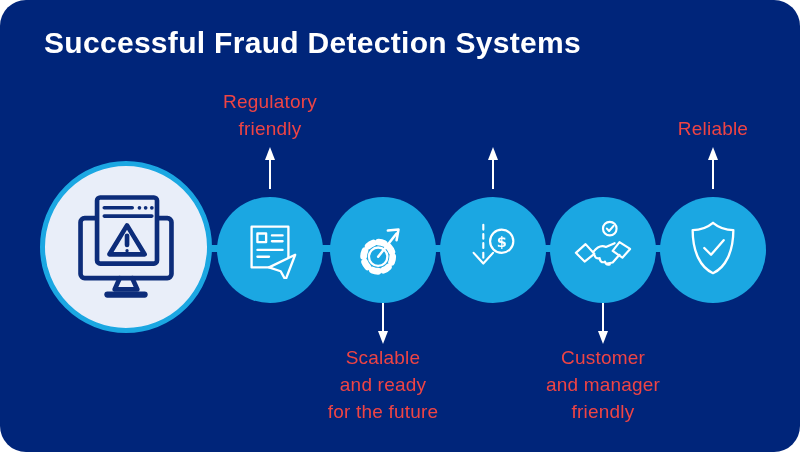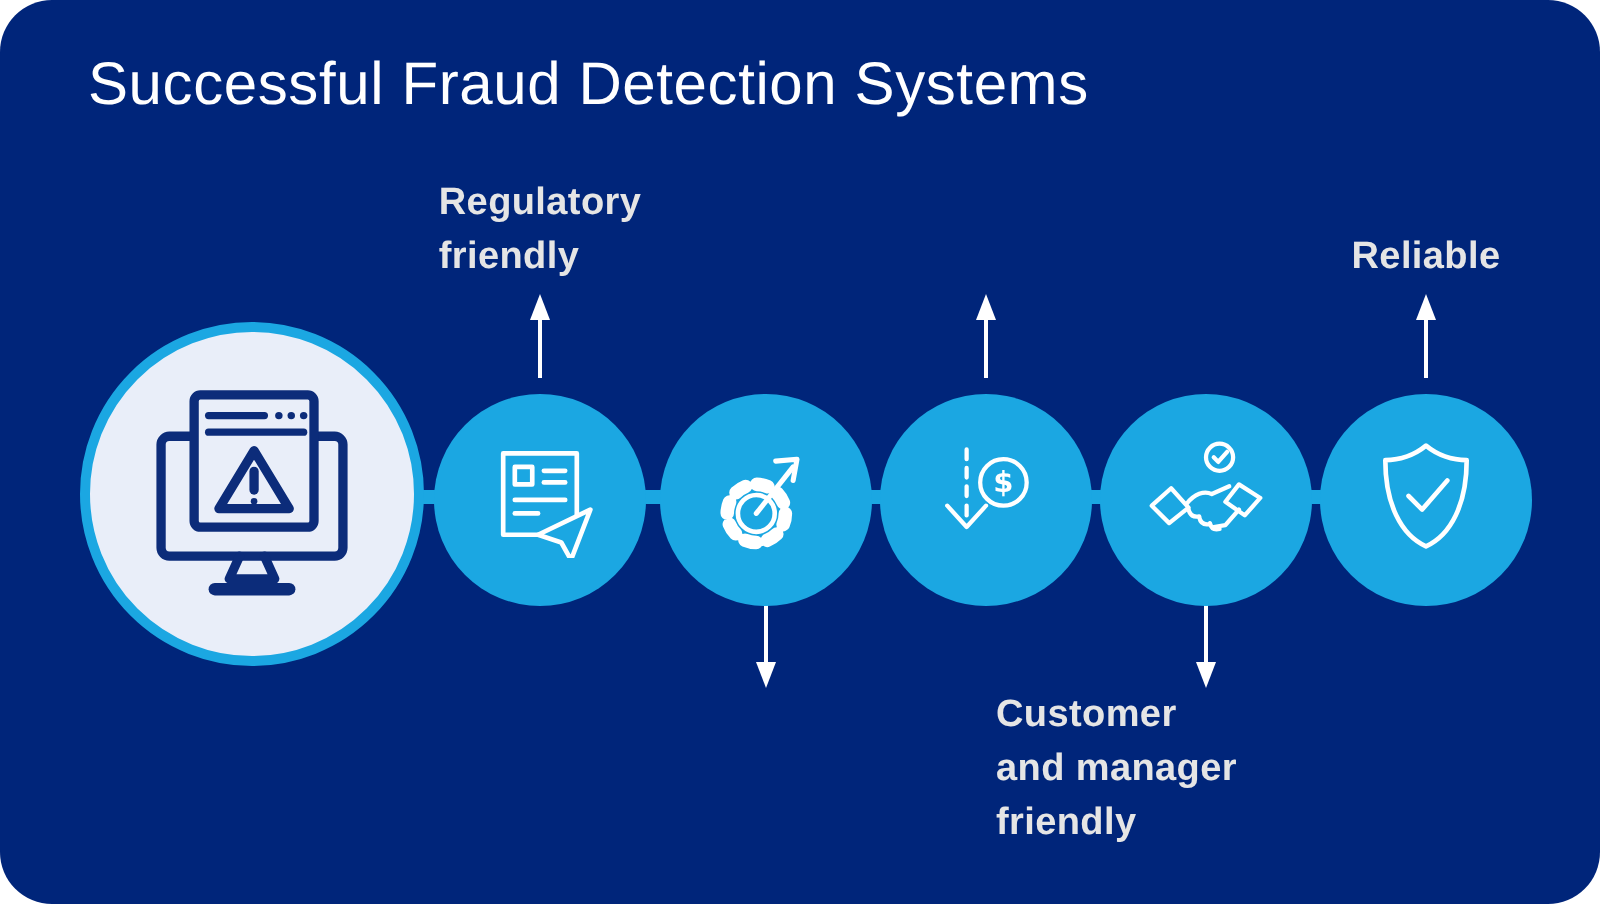--- a/index.html
+++ b/index.html
@@ -2,39 +2,39 @@
 <html><head>
 <meta charset="utf-8">
 <style>
   html,body{margin:0;padding:0;background:#ffffff;font-family:"Liberation Sans",sans-serif;}
   .canvas{
     position:relative;width:800px;height:452px;background:#00257a;
     border-radius:26px;overflow:hidden;
   }
   .title{
     position:absolute;left:44px;top:26px;color:#ffffff;
-    font-size:30px;font-weight:400;letter-spacing:.3px;line-height:1.1;
+    font-size:30px;font-weight:700;letter-spacing:.3px;line-height:1.1;
   }
   .connector{
     position:absolute;left:126px;top:245px;width:590px;height:7px;
     background:#1ba7e2;z-index:0;
   }
   .big-circle{
     position:absolute;left:40px;top:161px;width:162px;height:162px;
     border-radius:50%;background:#e9eef9;border:5px solid #1ba7e2;
     display:flex;align-items:center;justify-content:center;z-index:2;
   }
   .node{
     position:absolute;top:197px;width:106px;height:106px;border-radius:50%;
     background:#1ba7e2;display:flex;align-items:center;justify-content:center;z-index:2;
   }
   .node svg{width:62px;height:62px;}
   .label{
-    position:absolute;width:210px;color:#e5e5e5;
-    font-size:19px;font-weight:700;line-height:27px;white-space:pre-line;
+    position:absolute;width:210px;color:#ef4444;text-align:center;
+    font-size:19px;font-weight:400;line-height:27px;white-space:pre-line;
     letter-spacing:.2px;z-index:1;
   }
   .label.top{top:84px;height:58px;display:flex;flex-direction:column;justify-content:flex-end;align-items:center;}
   .label.bottom{top:344px;}
   .pointer{position:absolute;width:16px;height:44px;z-index:1;}
   .pointer.up{top:146px;}
   .pointer.down{top:301px;}
 </style>
 </head>
 <body>
@@ -91,20 +91,23 @@
         <circle cx="27" cy="41" r="9.5" stroke-width="2.4" fill="#1ba7e2"></circle>
         <line x1="27" y1="41" x2="46" y2="17" stroke-width="2.6"></line>
         <path d="M37,14 L48,13 L46,24" stroke-width="2.6"></path>
       </svg>
     </span>
   </div>
   <svg class="pointer down" style="left:375px" viewBox="0 0 16 44">
     <line x1="8" y1="1" x2="8" y2="32" stroke="#ffffff" stroke-width="2"></line>
     <polygon points="8,43 3,30 13,30" fill="#ffffff"></polygon>
   </svg>
+  <div class="label bottom" style="left:278px">Scalable
+and ready
+for the future</div>
 
   <div class="node" style="left:440px">
     <span>
       <svg viewBox="0 0 64 64" fill="none" stroke="#ffffff" stroke-width="2.2" stroke-linecap="round" stroke-linejoin="round">
         <line x1="22" y1="8" x2="22" y2="34" stroke-dasharray="5 4.5"></line>
         <line x1="22" y1="37" x2="22" y2="42"></line>
         <path d="M12,37 L22,48 L32,37"></path>
         <circle cx="41" cy="25" r="12"></circle>
         <text x="41" y="26" text-anchor="middle" dominant-baseline="central" font-size="15" font-weight="600" fill="#ffffff" stroke="none" font-family="'DejaVu Sans',sans-serif">$</text>
       </svg>

